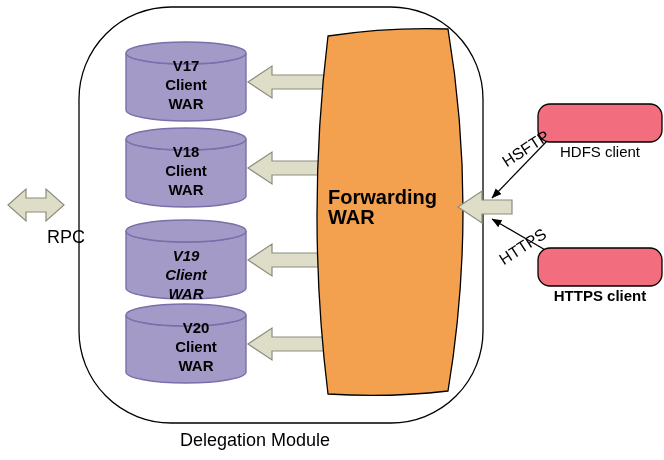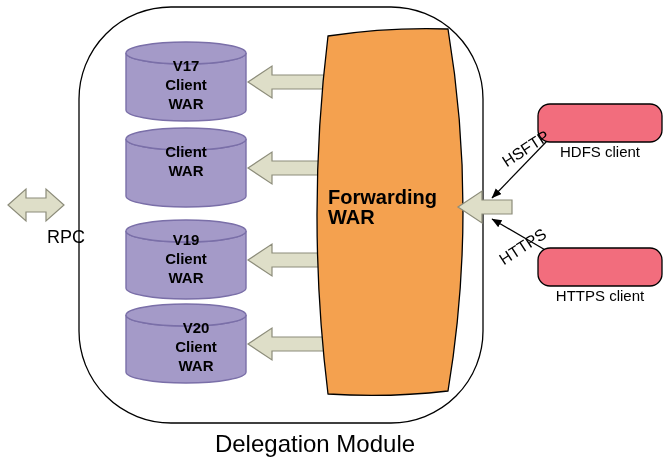--- a/index.html
+++ b/index.html
@@ -4,21 +4,21 @@
 <style>
   html,body {margin:0; padding:0; background:#fff;}
   .canvas {position:relative; width:664px; height:460px; background:#fff; overflow:hidden;
            font-family:"Liberation Sans", sans-serif; color:#000;}
   .canvas svg {position:absolute; left:0; top:0;}
   .lbl {position:absolute; color:#000; pointer-events:none;}
   .cyl-lbl {width:120px; text-align:center; font-weight:bold; font-size:15px; line-height:19px;}
   .fw-lbl  {width:120px; text-align:left; font-weight:bold; font-size:20px; line-height:20px;}
   .client-lbl {width:124px; text-align:center; font-size:15px; line-height:18px;margin-top:29px;}
   .proto-lbl {width:74px; text-align:center; font-size:16px; transform:rotate(-33deg);}
-  .title-lbl {width:270px; text-align:center; font-size:24px;}
+  .title-lbl {width:270px; text-align:left; font-size:18px;}
   .rpc-lbl {font-size:18px;}
   .cyl    {stroke:#7A6FA8; stroke-width:1.4px;}
   .barrow {stroke:#8C8C7A; stroke-width:1.2px;}
   .blk    {stroke:#000;    stroke-width:1.3px;}
   .thin   {stroke:#000;    stroke-width:1.2px; fill:none;}
 </style>
 </head>
 <body>
 
 <div class="canvas">
@@ -69,24 +69,25 @@
     <rect x="538" y="104" width="124" height="38" rx="12" ry="12" class="blk" fill="#F26D7D"></rect>
     <rect x="538" y="248" width="124" height="38" rx="12" ry="12" class="blk" fill="#F26D7D"></rect>
   </svg>
 
   <div class="lbl cyl-lbl" style="left:126px; top:56px;">
     <div>V17</div>
     <div>Client</div>
     <div>WAR</div>
   </div>
   <div class="lbl cyl-lbl" style="left:126px; top:142px;">
+    <div>V18</div>
     <div>Client</div>
     <div>WAR</div>
   </div>
-  <div class="lbl cyl-lbl" style="left:126px; top:230px;">
+  <div class="lbl cyl-lbl" style="left:126px; top:246px;font-style:italic;">
     <div>V19</div>
     <div>Client</div>
     <div>WAR</div>
   </div>
   <div class="lbl cyl-lbl" style="left:126px; top:318px;margin-left:10px;">
     <div>V20</div>
     <div>Client</div>
     <div>WAR</div>
   </div>
 
@@ -94,17 +95,17 @@
     <div>Forwarding</div>
     <div>WAR</div>
   </div>
 
   <div class="lbl rpc-lbl" style="left:4px; top:227px;margin-left:43px;">RPC</div>
 
   <div class="lbl proto-lbl" style="left:489px; top:140px;">HSFTP</div>
   <div class="lbl proto-lbl" style="left:486px; top:238px;">HTTPS</div>
 
   <div class="lbl client-lbl" style="left:538px; top:114px;">HDFS client</div>
-  <div class="lbl client-lbl" style="left:538px; top:258px;">HTTPS client</div>
+  <div class="lbl client-lbl" style="left:538px; top:258px;font-weight:bold;">HTTPS client</div>
 
   <div class="lbl title-lbl" style="left:180px; top:430px;">Delegation Module</div>
 
 </div>
 
 </body></html>

